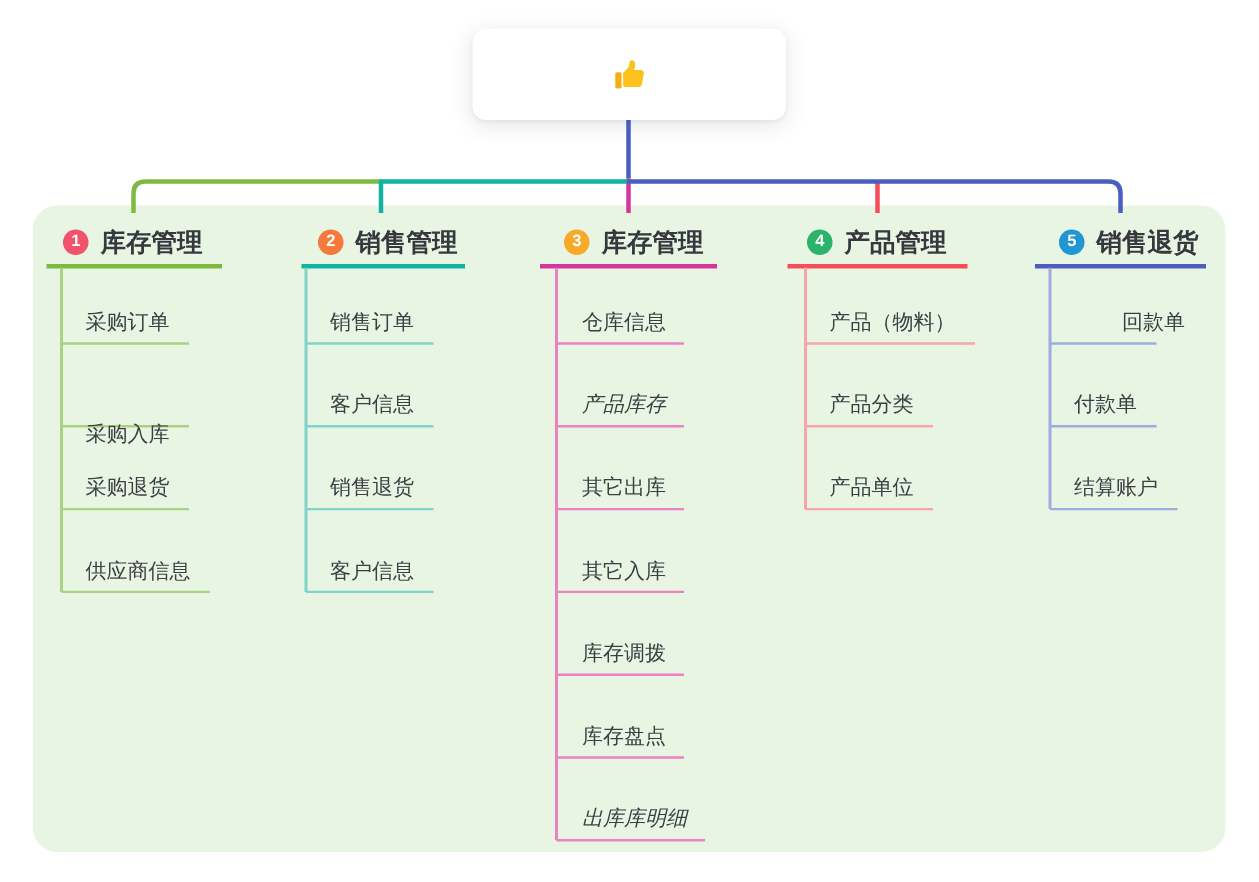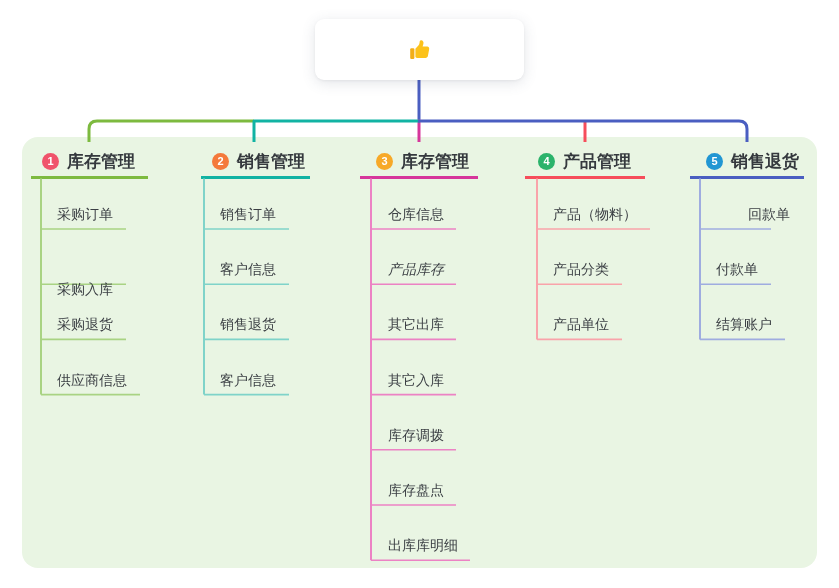--- a/index.html
+++ b/index.html
@@ -92,21 +92,21 @@
     <div class="branch-header" style="left: 376px; top: 149px;">
       <span class="badge" style="background: rgb(247, 169, 40);">3</span>
       <span>库存管理</span>
     </div>
     <div class="child-node" style="left: 388px; top: 203px;">仓库信息</div>
     <div class="child-node" style="left: 388px; top: 258.2px; font-style: italic;">产品库存</div>
     <div class="child-node" style="left: 388px; top: 313.4px;">其它出库</div>
     <div class="child-node" style="left: 388px; top: 368.6px;">其它入库</div>
     <div class="child-node" style="left: 388px; top: 423.8px;">库存调拨</div>
     <div class="child-node" style="left: 388px; top: 479px;">库存盘点</div>
-    <div class="child-node" style="left: 388px; top: 534.2px;">出库库明细</div>
+    <div class="child-node" style="left: 388px; top: 534.2px; font-style: italic;">出库库明细</div>
     <div class="branch-header" style="left: 538px; top: 149px;">
       <span class="badge" style="background: rgb(43, 179, 107);">4</span>
       <span>产品管理</span>
     </div>
     <div class="child-node" style="left: 553px; top: 203px;">产品（物料）</div>
     <div class="child-node" style="left: 553px; top: 258.2px;">产品分类</div>
     <div class="child-node" style="left: 553px; top: 313.4px;">产品单位</div>
     <div class="branch-header" style="left: 706px; top: 149px;">
       <span class="badge" style="background: rgb(33, 150, 211);">5</span>
       <span>销售退货</span>

